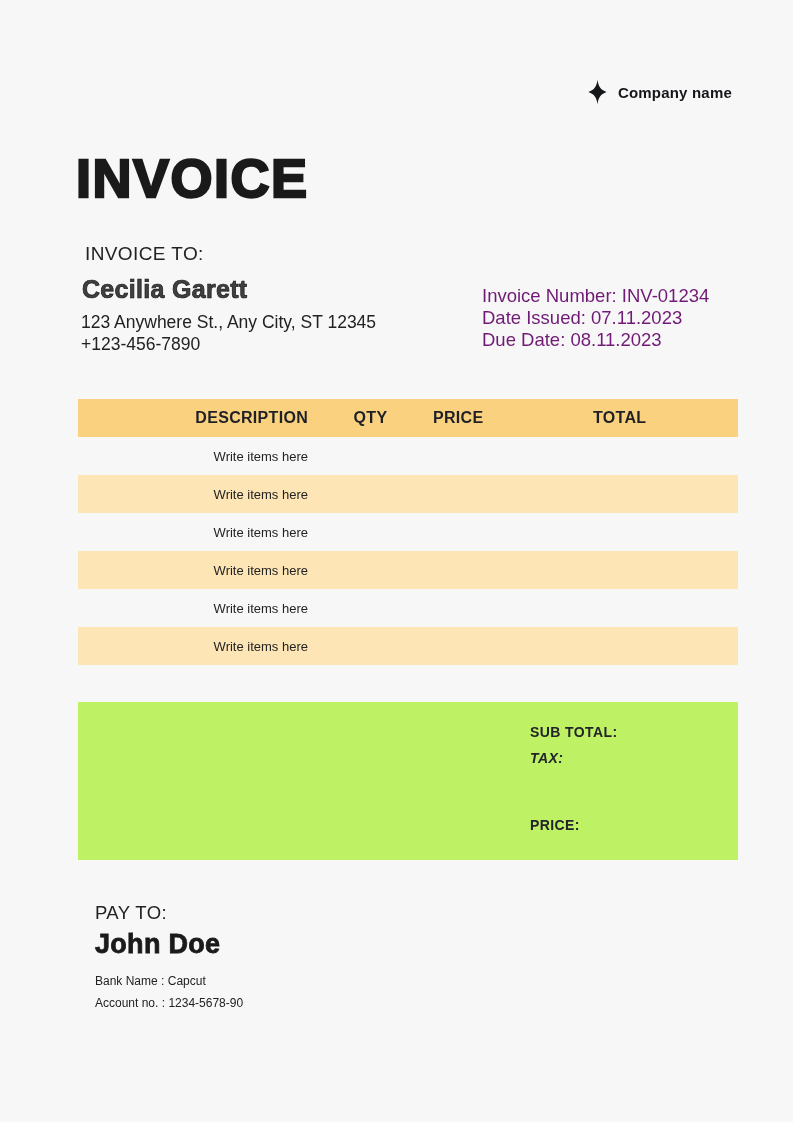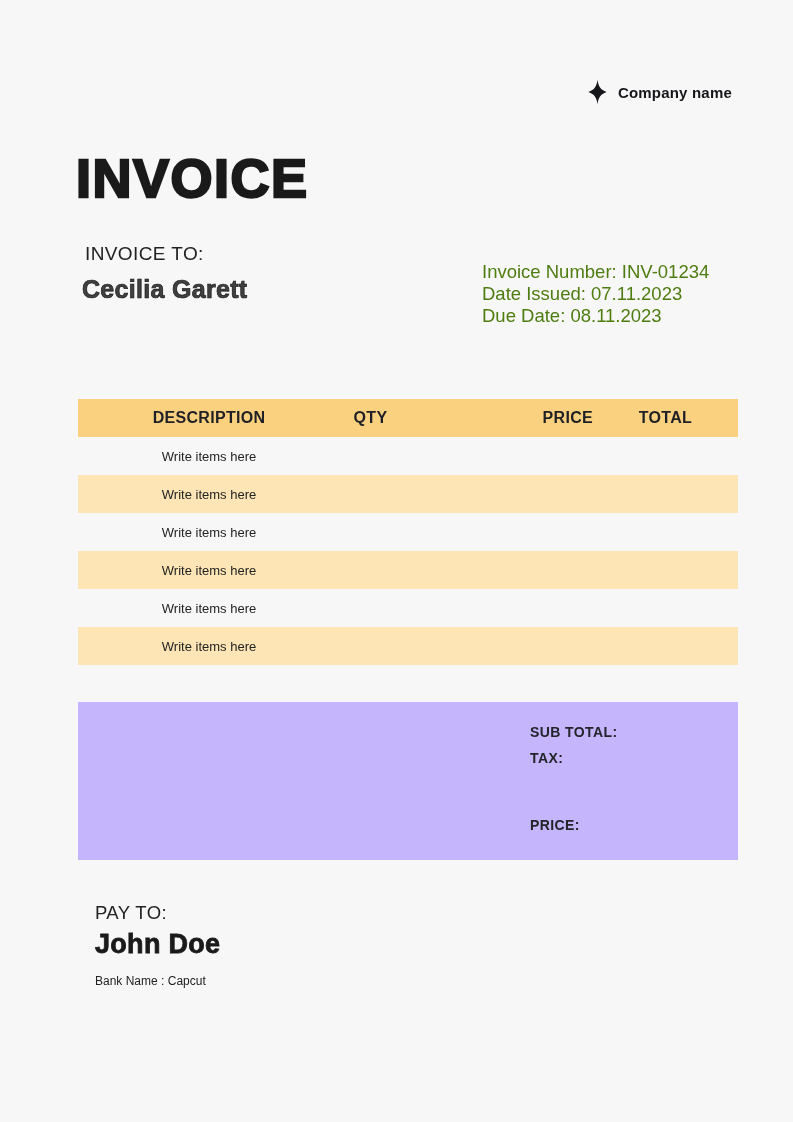--- a/index.html
+++ b/index.html
@@ -72,24 +72,24 @@
     top: 312px;
     font-size: 17.5px;
     line-height: 21.5px;
     color: #222;
   }
 
   
   .invoice-meta {
     position: absolute;
     left: 482px;
-    top: 261px;
+    top: 285px;
     font-size: 18.5px;
     line-height: 22px;
-    color: #4d7c0f;
+    color: #701a75;
   }
 
   
   .items-table {
     position: absolute;
     left: 78px;
     top: 399px;
     width: 660px;
   }
   .t-row {
@@ -98,48 +98,48 @@
     height: 38px;
   }
   .t-head {
     background: #FAD17F;
     font-weight: 700;
     font-size: 16px;
     letter-spacing: 0.3px;
     color: #1F2026;
   }
   .t-row.alt { background: #FDE5B5; }
-  .c-desc  { width: 230px; padding-left: 32px; text-align: center; }
+  .c-desc  { width: 230px; padding-left: 32px; text-align: right; }
   .c-qty   { width: 125px; text-align: center; }
-  .c-price { width: 160px; text-align: right; }
-  .c-total { width: 145px; text-align: center; }
+  .c-price { width: 160px; text-align: left; }
+  .c-total { width: 145px; }
   .t-body .c-desc {
     font-size: 13px;
     color: #232323;
   }
 
   
   .summary-box {
     position: absolute;
     left: 78px;
     top: 702px;
     width: 660px;
     height: 158px;
-    background: #c4b5fd;
+    background: #bef264;
   }
   .summary-label {
     position: absolute;
     left: 452px;
     font-size: 14px;
     font-weight: 700;
     letter-spacing: 0.4px;
     color: #23242A;
   }
   .summary-label.subtotal { top: 22px; }
-  .summary-label.tax      { top: 48px; }
+  .summary-label.tax      { top: 48px; font-style: italic; }
   .summary-label.total    { top: 115px; }
 
   
   .payto {
     position: absolute;
     left: 95px;
     top: 902px;
   }
   .payto-label {
     font-size: 18.5px;
@@ -172,20 +172,24 @@
         <path d="M12 0.5 C13.3 9.2 15.6 13.1 23.5 16 C15.6 18.9 13.3 22.8 12 31.5 C10.7 22.8 8.4 18.9 0.5 16 C8.4 13.1 10.7 9.2 12 0.5 Z" fill="#15161A"></path>
       </svg>
     </span>
     <span class="brand-name">Company name</span>
   </div>
 
   <h1 class="title">INVOICE</h1>
 
   <div class="bill-to-label">INVOICE TO:</div>
   <div class="client-name">Cecilia Garett</div>
+  <div class="client-contact">
+    <div>123 Anywhere St., Any City, ST 12345</div>
+    <div>+123-456-7890</div>
+  </div>
 
   <div class="invoice-meta">
     <div><span>Invoice Number:</span> <span>INV-01234</span></div>
     <div><span>Date Issued:</span> <span>07.11.2023</span></div>
     <div><span>Due Date:</span> <span>08.11.2023</span></div>
   </div>
 
   <div class="items-table">
     <div class="t-row t-head">
       <div class="c-desc">DESCRIPTION</div>
@@ -237,16 +241,17 @@
     <div class="summary-label subtotal">SUB TOTAL:</div>
     <div class="summary-label tax">TAX:</div>
     <div class="summary-label total">PRICE:</div>
   </div>
 
   <div class="payto">
     <div class="payto-label">PAY TO:</div>
     <div class="payto-name">John Doe</div>
     <div class="payto-bank">
       <div><span>Bank Name :</span> <span>Capcut</span></div>
+      <div><span>Account no. :</span> <span>1234-5678-90</span></div>
     </div>
   </div>
 
 </div>
 
 </body></html>

